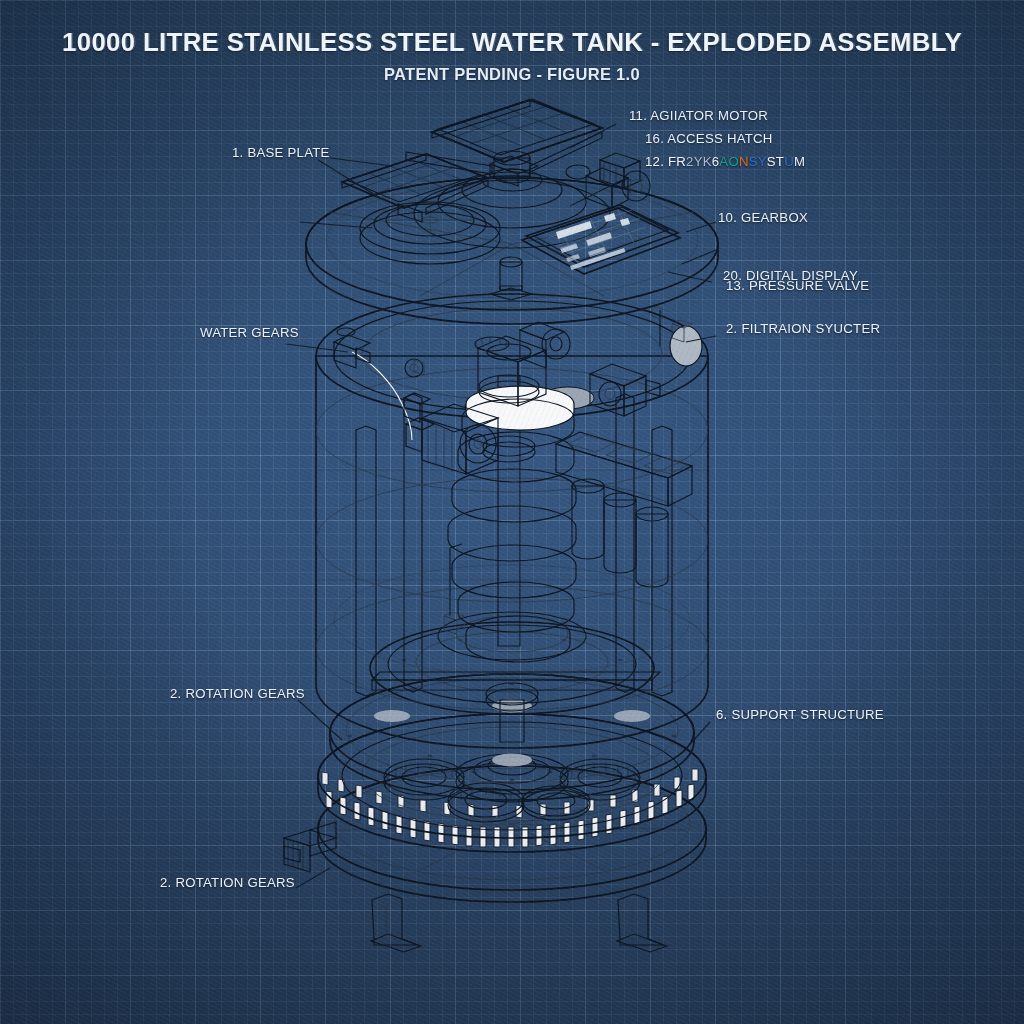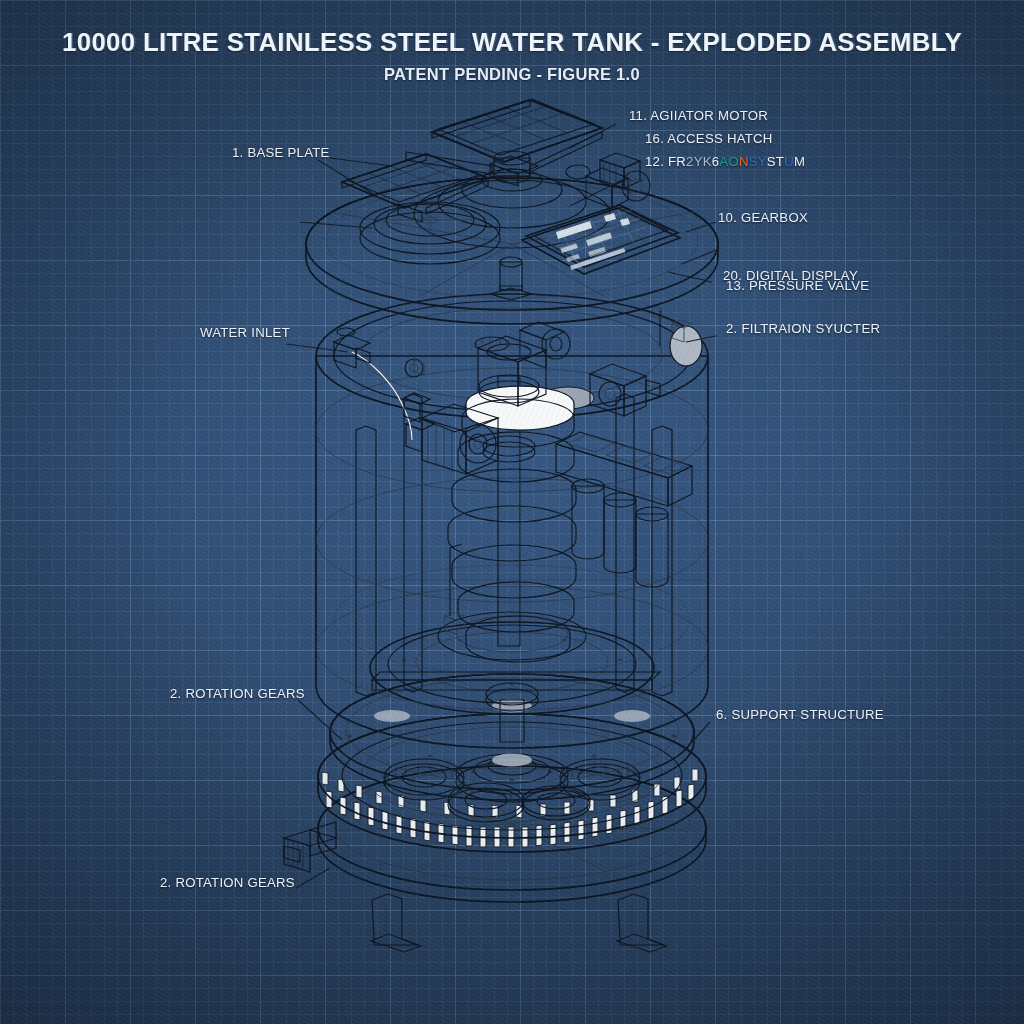--- a/index.html
+++ b/index.html
@@ -603,21 +603,21 @@
     <div class="title-main">10000 LITRE STAINLESS STEEL WATER TANK - EXPLODED ASSEMBLY</div>
     <div class="title-sub">PATENT PENDING - FIGURE 1.0</div>
   </div>
 
   <div class="lbl" style="left:232px;top:145px;">1. BASE PLATE</div>
   <div class="lbl" style="left:629px;top:108px;text-align:right;">11. AGIIATOR MOTOR</div>
   <div class="lbl" style="left:645px;top:131px;">16. ACCESS HATCH</div>
   <div class="lbl" style="left:718px;top:210px;">10. GEARBOX</div>
   <div class="lbl" style="left:726px;top:231px;margin-top:47px;">13. PRESSURE VALVE</div>
   <div class="lbl" style="left:723px;top:268px;">20. DIGITAL DISPLAY</div>
-  <div class="lbl" style="left:200px;top:325px;">WATER INLET</div>
+  <div class="lbl" style="left:200px;top:325px;">WATER GEARS</div>
   <div class="lbl" style="left:726px;top:321px;">2. FILTRAION SYUCTER</div>
   <div class="lbl" style="left:170px;top:686px;">2. ROTATION GEARS</div>
   <div class="lbl" style="left:716px;top:707px;">6. SUPPORT STRUCTURE</div>
   <div class="lbl" style="left:160px;top:875px;">2. ROTATION GEARS</div>
 
   <div class="lbl lbl-garble" style="left:645px;top:154px;font-size:13.2px;letter-spacing:.25px;">
     <span class="g g-white">12. FR</span><span id="garble-segs"><span class="g" style="color: rgb(168, 188, 210);">2YK</span><span class="g" style="color: rgb(232, 238, 246);">6</span><span class="g" style="color: rgb(27, 158, 143);">A</span><span class="g" style="color: rgb(27, 158, 143);">O</span><span class="g" style="color: rgb(224, 106, 28);">N</span><span class="g" style="color: rgb(47, 111, 208);"> SY</span><span class="g" style="color: rgb(240, 245, 251);">ST</span><span class="g" style="color: rgb(47, 111, 208);">U</span><span class="g" style="color: rgb(232, 238, 246);">M</span></span>
   </div>
 
 </div>

